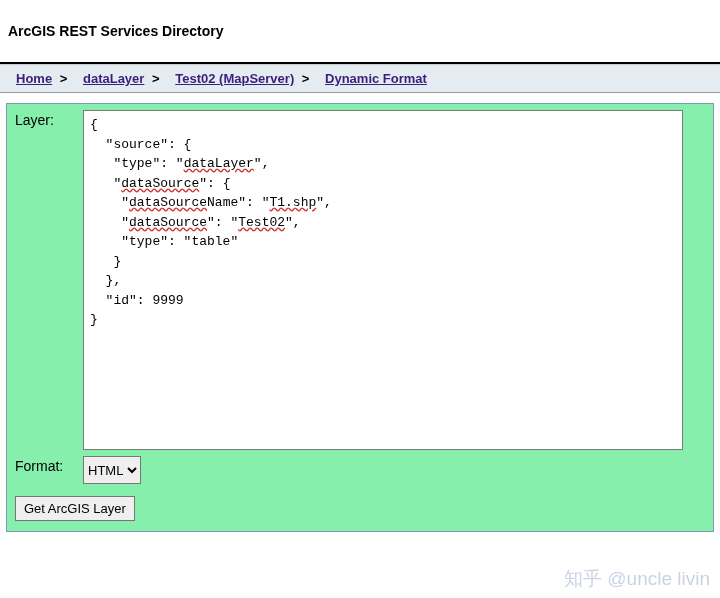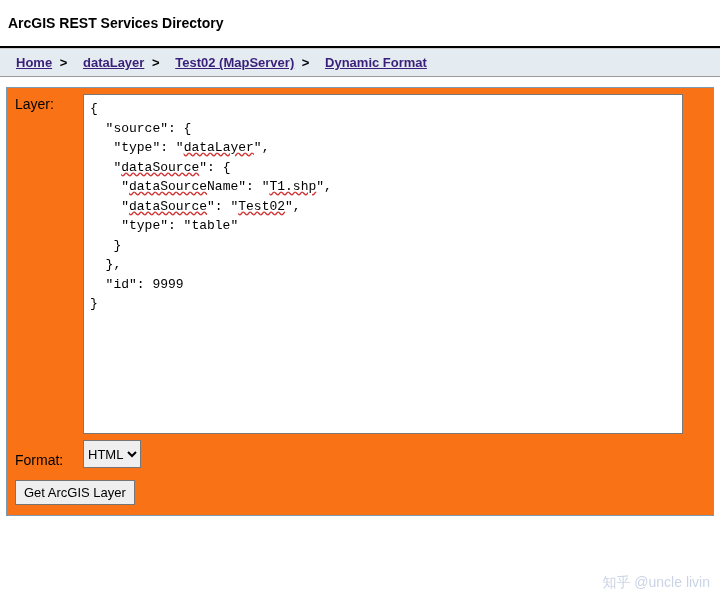--- a/index.html
+++ b/index.html
@@ -5,21 +5,21 @@
     * { box-sizing: border-box; }
     body {
       margin: 0;
       padding: 0;
       font-family: Verdana, Arial, sans-serif;
       background: #fff;
       width: 720px;
     }
     .header {
       background: #fff;
-      padding: 14px 8px;
+      padding: 22px 8px;
       border-bottom: 2px solid #000;
     }
     .header-title {
       font-weight: bold;
       font-size: 14px;
       color: #000;
     }
     .breadcrumb {
       background: #e4ecf2;
       padding: 6px 8px;
@@ -40,21 +40,21 @@
     .content { padding: 10px 6px; }
     h1.page-title {
       font-family: Arial, sans-serif;
       font-size: 24px;
       font-weight: bold;
       margin: 14px 0 18px 0;
       color: #000;
     }
     .form-box {
       border: 1px solid #7a9bb6;
-      background: #f97316;
+      background: #86efac;
       padding: 6px 8px 10px 8px;
     }
     .form-row {
       display: flex;
       align-items: flex-start;
       margin-bottom: 6px;
     }
     .form-label {
       width: 68px;
       font-size: 14px;
@@ -87,21 +87,21 @@
       padding: 4px 8px;
       background: #efefef;
       border: 1px solid #767676;
       margin-top: 6px;
       cursor: pointer;
     }
     .watermark {
       position: fixed;
       right: 10px;
       bottom: 6px;
-      font-size: 14px;
+      font-size: 19px;
       color: rgba(100,130,180,0.35);
       font-family: Arial, sans-serif;
       pointer-events: none;
       margin-left: 20px;
     }
   </style>
 </head>
 <body>
 
 <div class="header">
@@ -130,21 +130,21 @@
    ″<span class="sq">dataSource</span>″: {
     ″<span class="sq">dataSource</span>Name″: ″<span class="sq">T1.shp</span>″,
     ″<span class="sq">dataSource</span>″: ″<span class="sq">Test02</span>″,
     ″type″: ″table″
    }
   },
   ″id″: 9999
 }</div>
     </div>
 
-    <div class="form-row" style="align-items:flex-end;">
+    <div class="form-row" style="align-items:flex-start;">
       <div class="form-label">Format:</div>
       <select class="select">
         <option>HTML</option>
       </select>
     </div>
 
     <button class="submit-btn">Get ArcGIS Layer</button>
 
   </div>
 </div>

